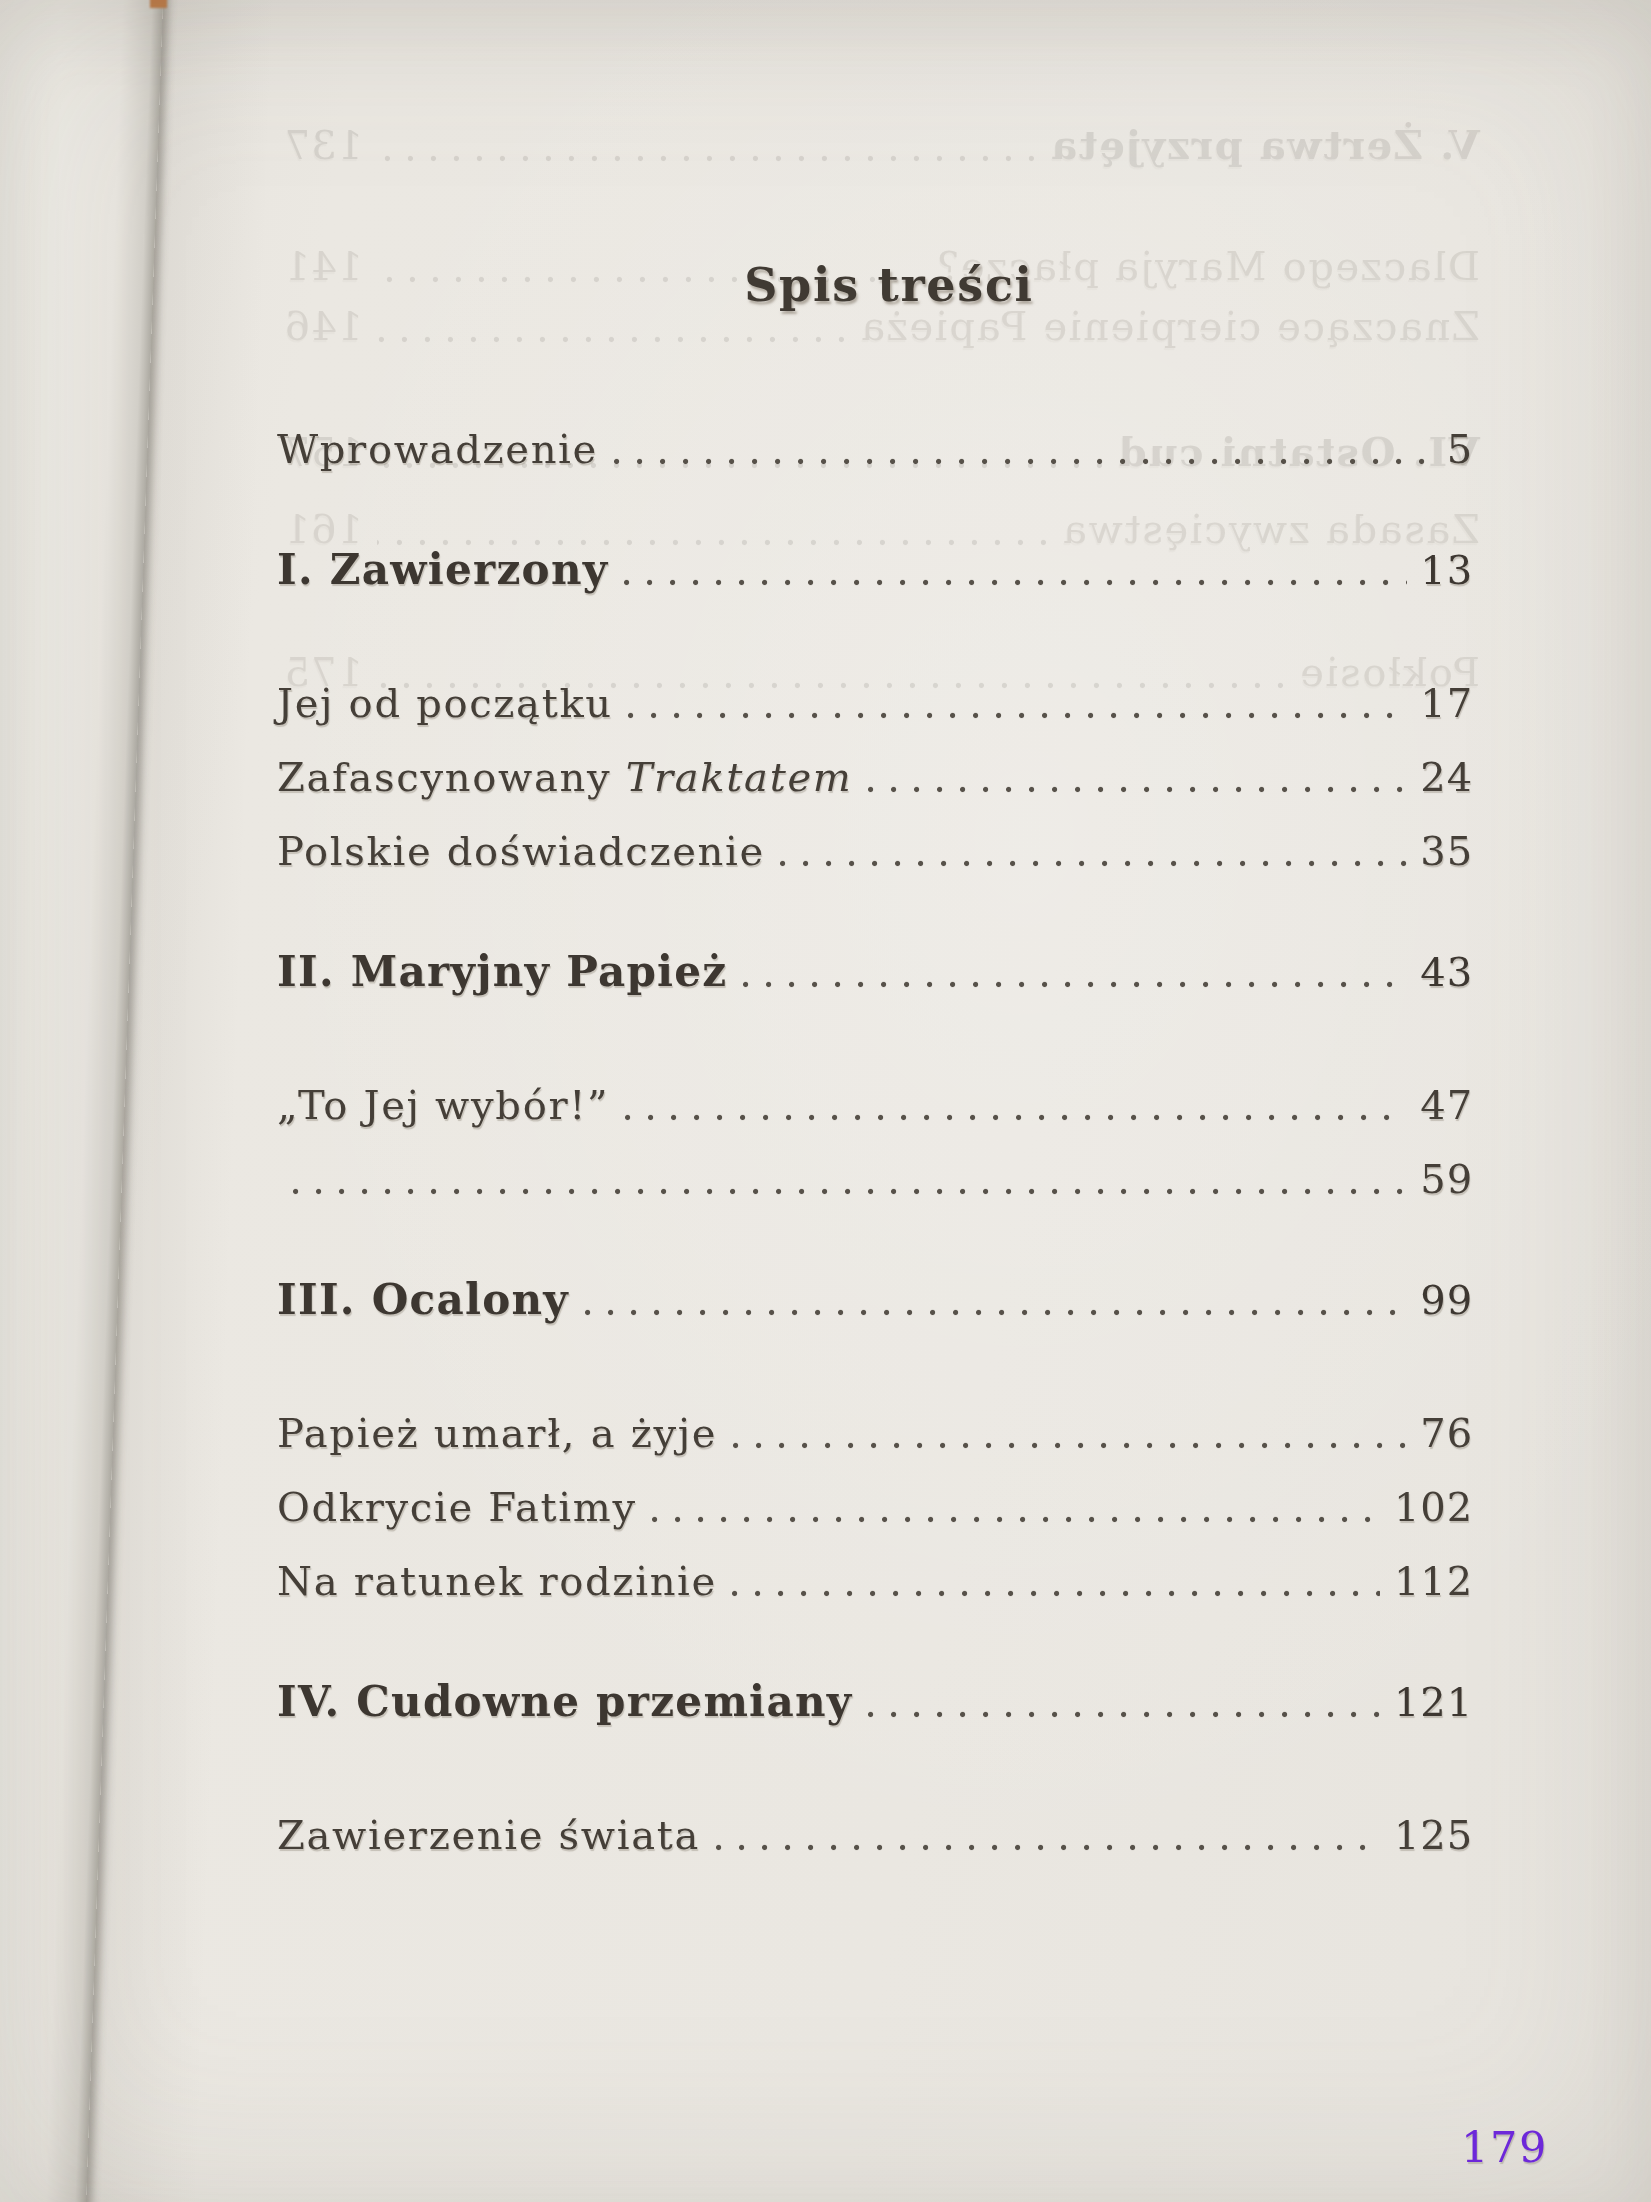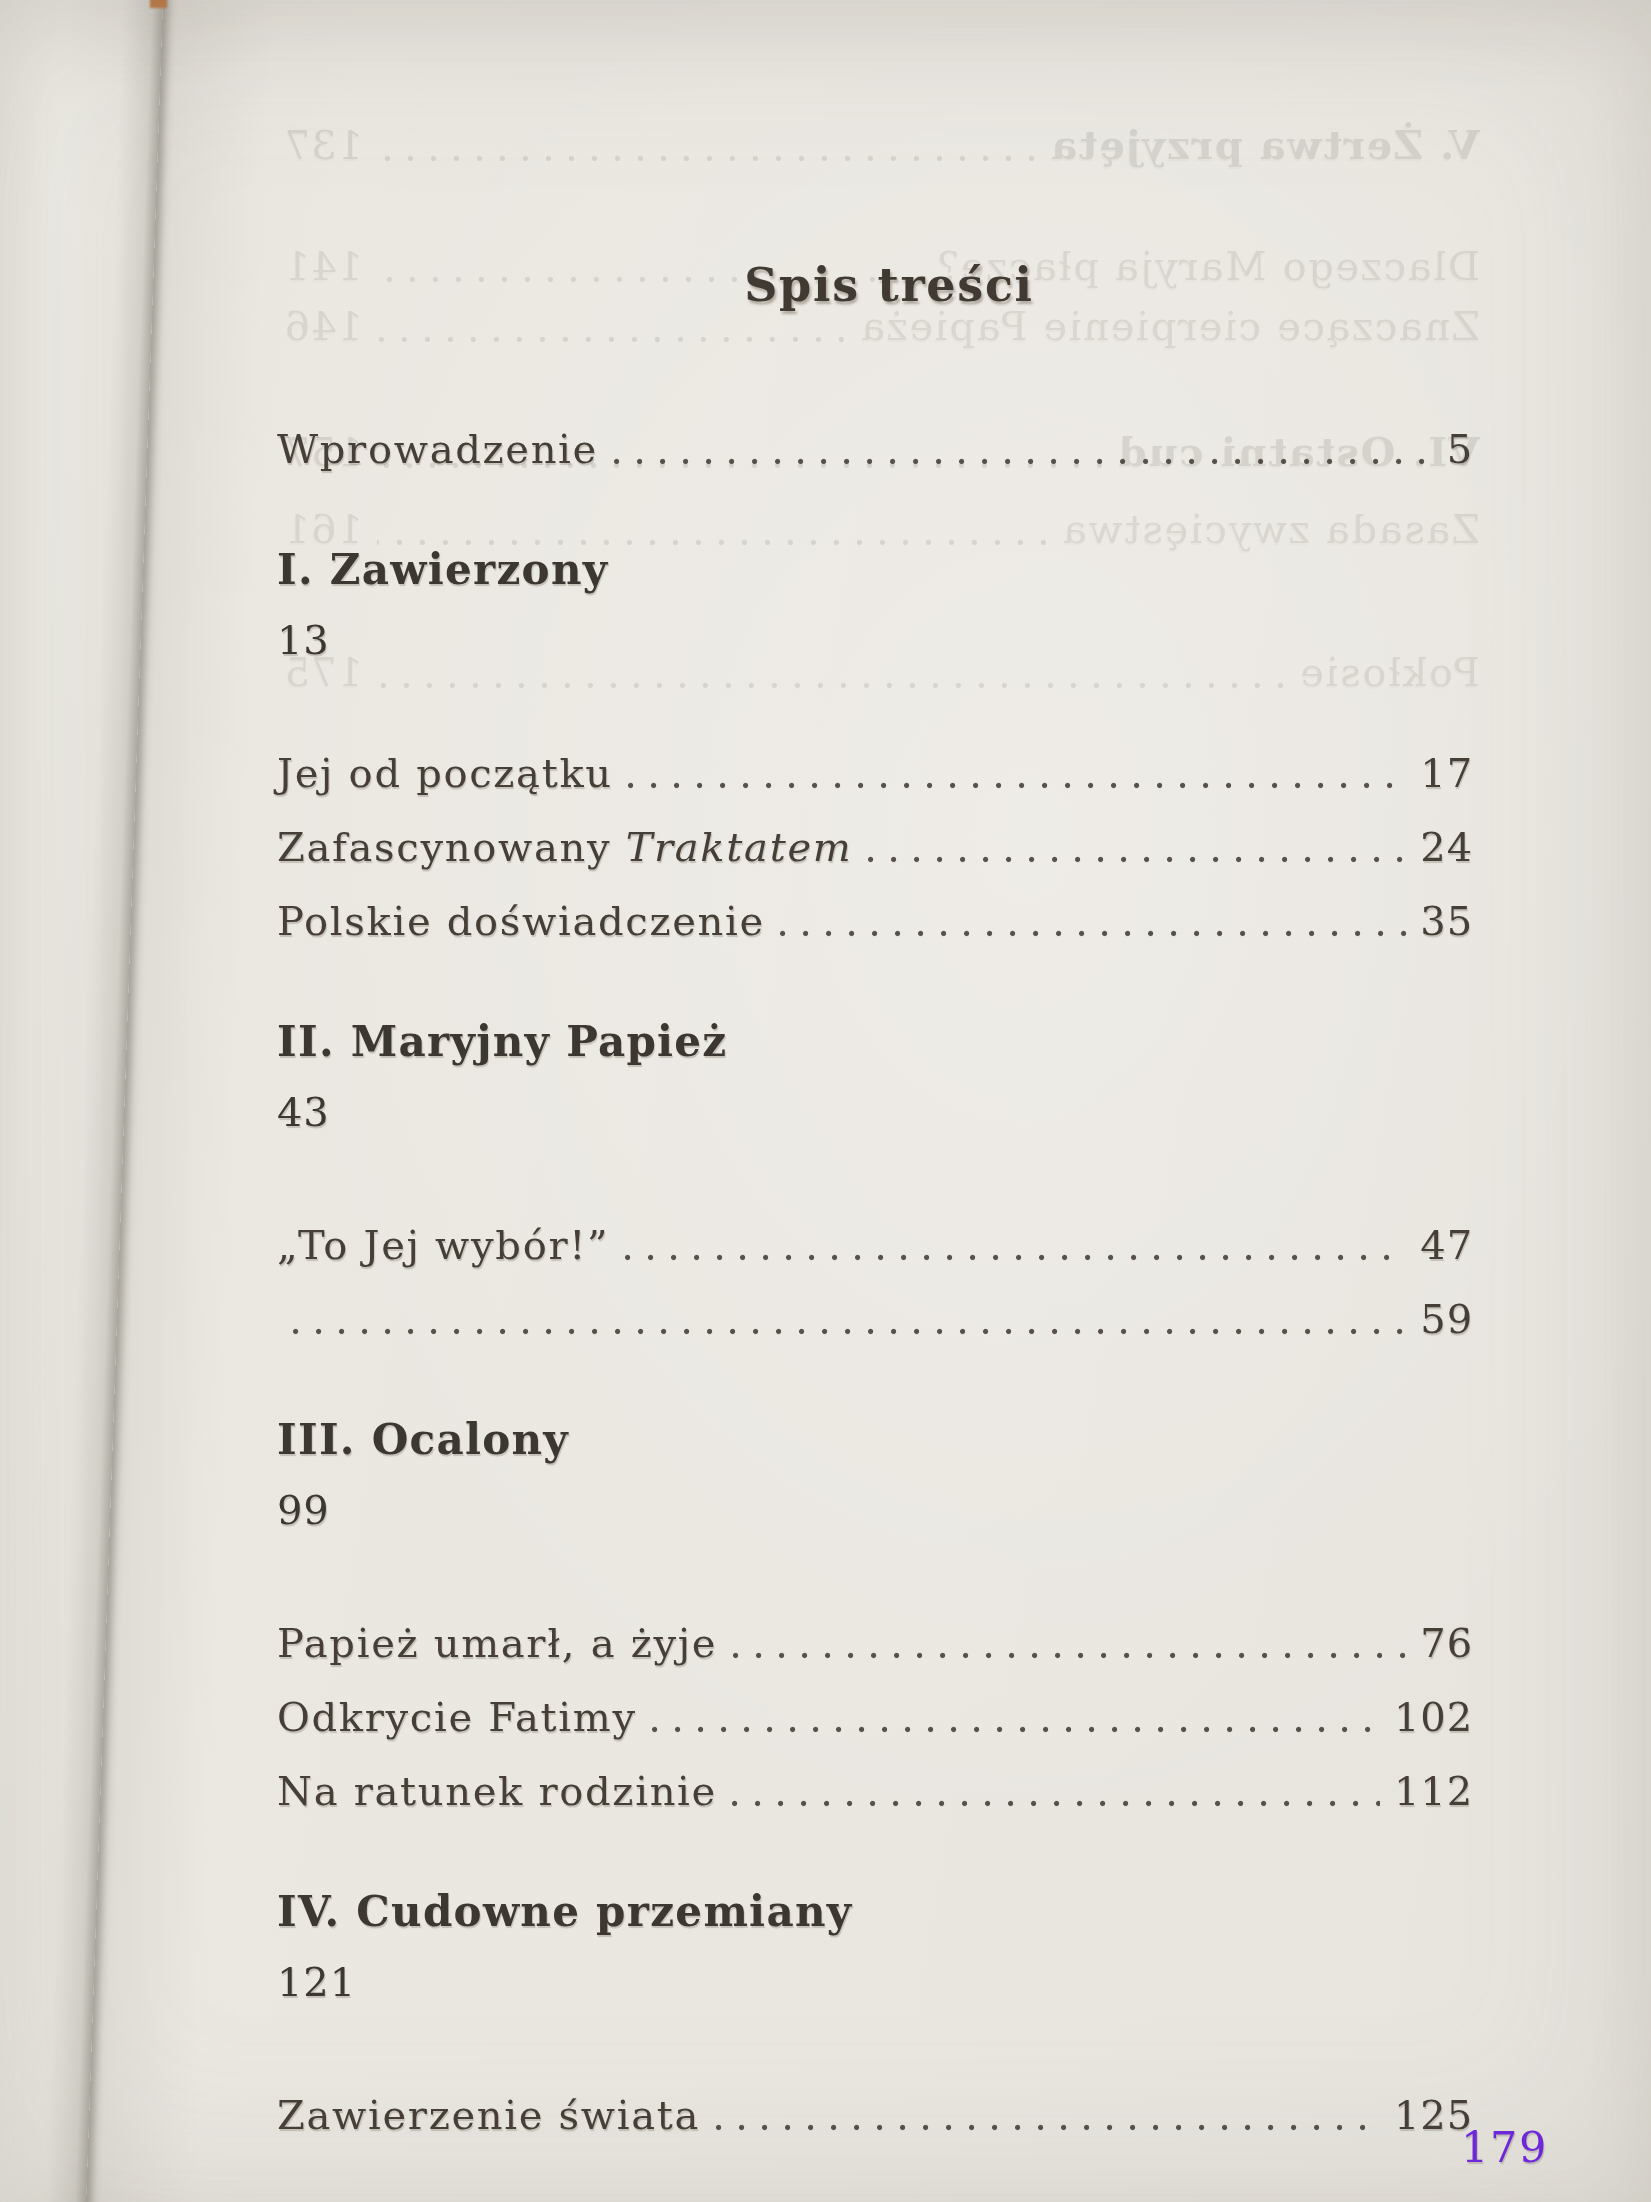--- a/index.html
+++ b/index.html
@@ -58,21 +58,21 @@
     font-size:46px;font-weight:700;letter-spacing:1.7px;color:#403a33;
     text-shadow:1.7px 2.6px 2.6px rgba(125,115,100,.55), 0 0.9px 0 rgba(255,255,255,.25);
   }
   .toc{position:absolute;left:277px;right:179px;top:424px;}
   .row{
     display:flex;align-items:baseline;
     margin-top:24px;line-height:50px;font-size:40px;letter-spacing:1.7px;
     text-shadow:0.9px 1.7px 0.9px rgba(130,120,105,.35);
   }
   .row:first-child{margin-top:0;}
-  .row.section{margin-top:69px;font-size:42px;font-weight:700;line-height:53px;letter-spacing:1.3px;color:#3d3731;flex-direction:column;}
+  .row.section{margin-top:69px;font-size:42px;font-weight:700;line-height:53px;letter-spacing:1.3px;color:#3d3731;}
   .row.section + .row{margin-top:81px;}
   .row .label .it{font-style:italic;}
   .leader{
     flex:1 1 auto;align-self:flex-end;height:6.9px;
     margin:0 13.8px 9.5px 15.5px;
     background-image:radial-gradient(circle at 2.6px 3.4px, rgba(66,60,52,.88) 2.2px, rgba(66,60,52,0) 3px);
     background-size:23px 6.9px;background-repeat:repeat-x;background-position:left bottom;
   }
   .row.section .leader{margin-bottom:11.2px;}
   .pagenum{font-weight:400;font-size:40px;letter-spacing:0.9px;white-space:nowrap;}

